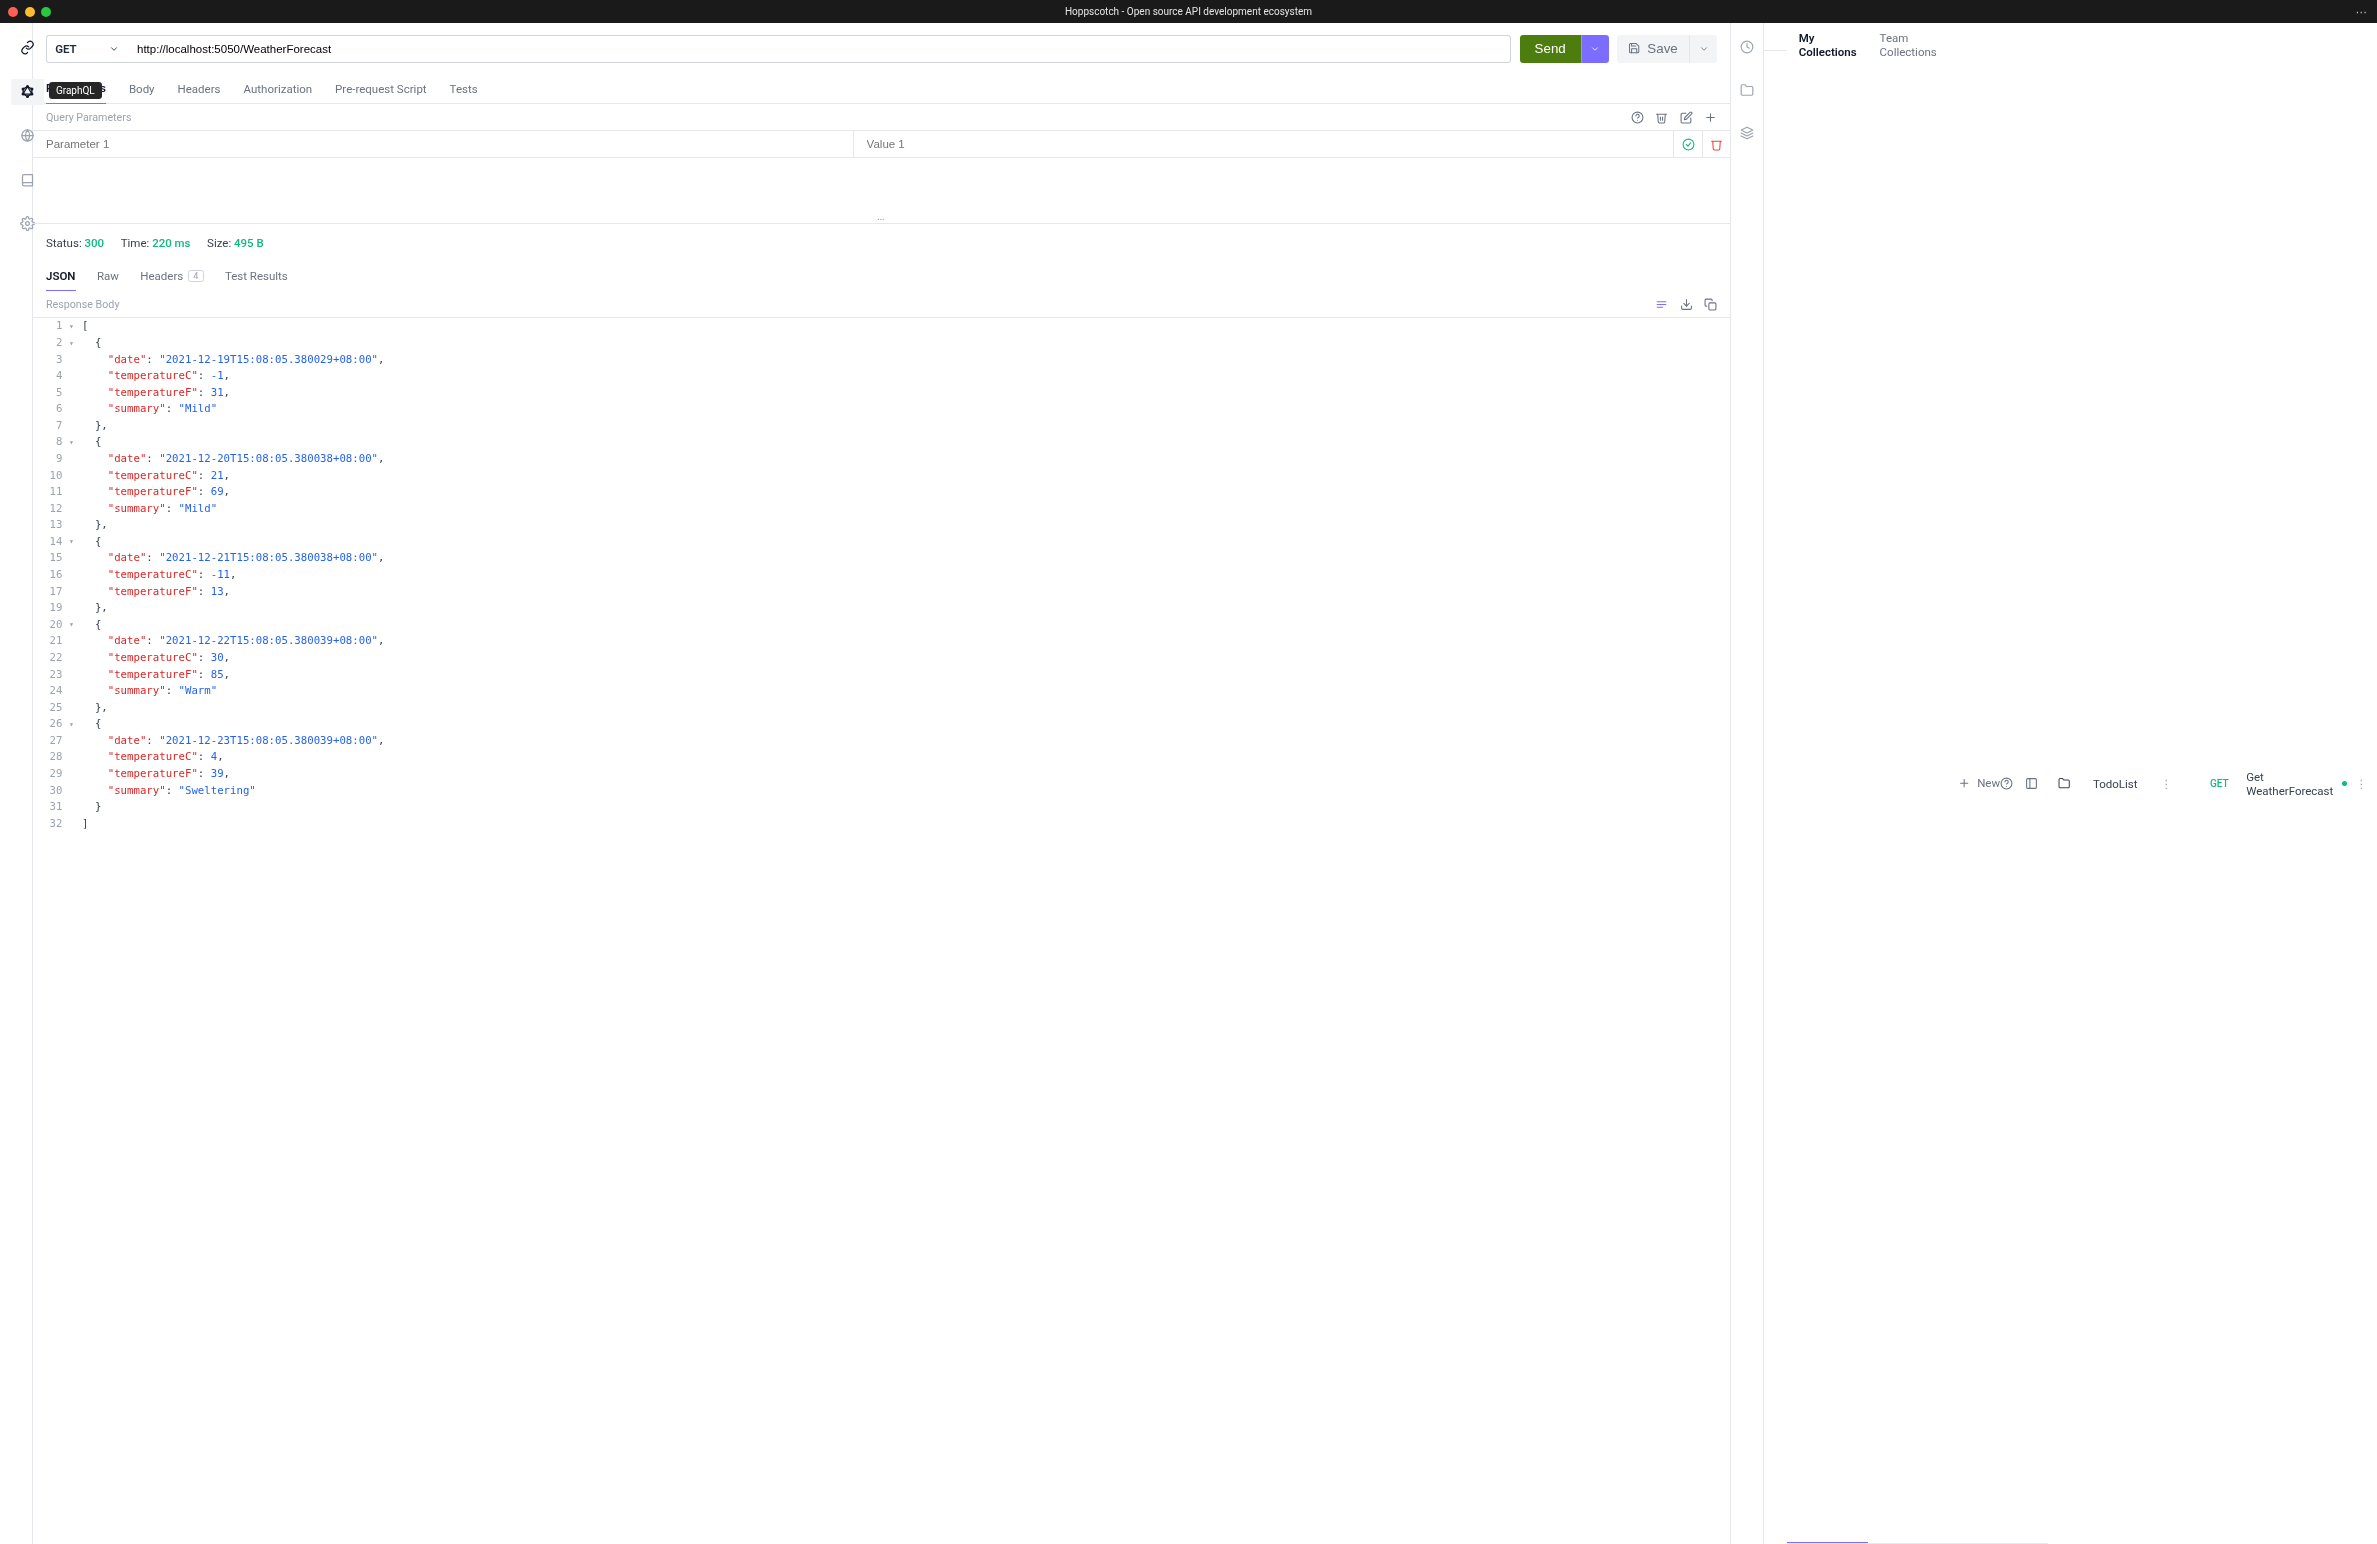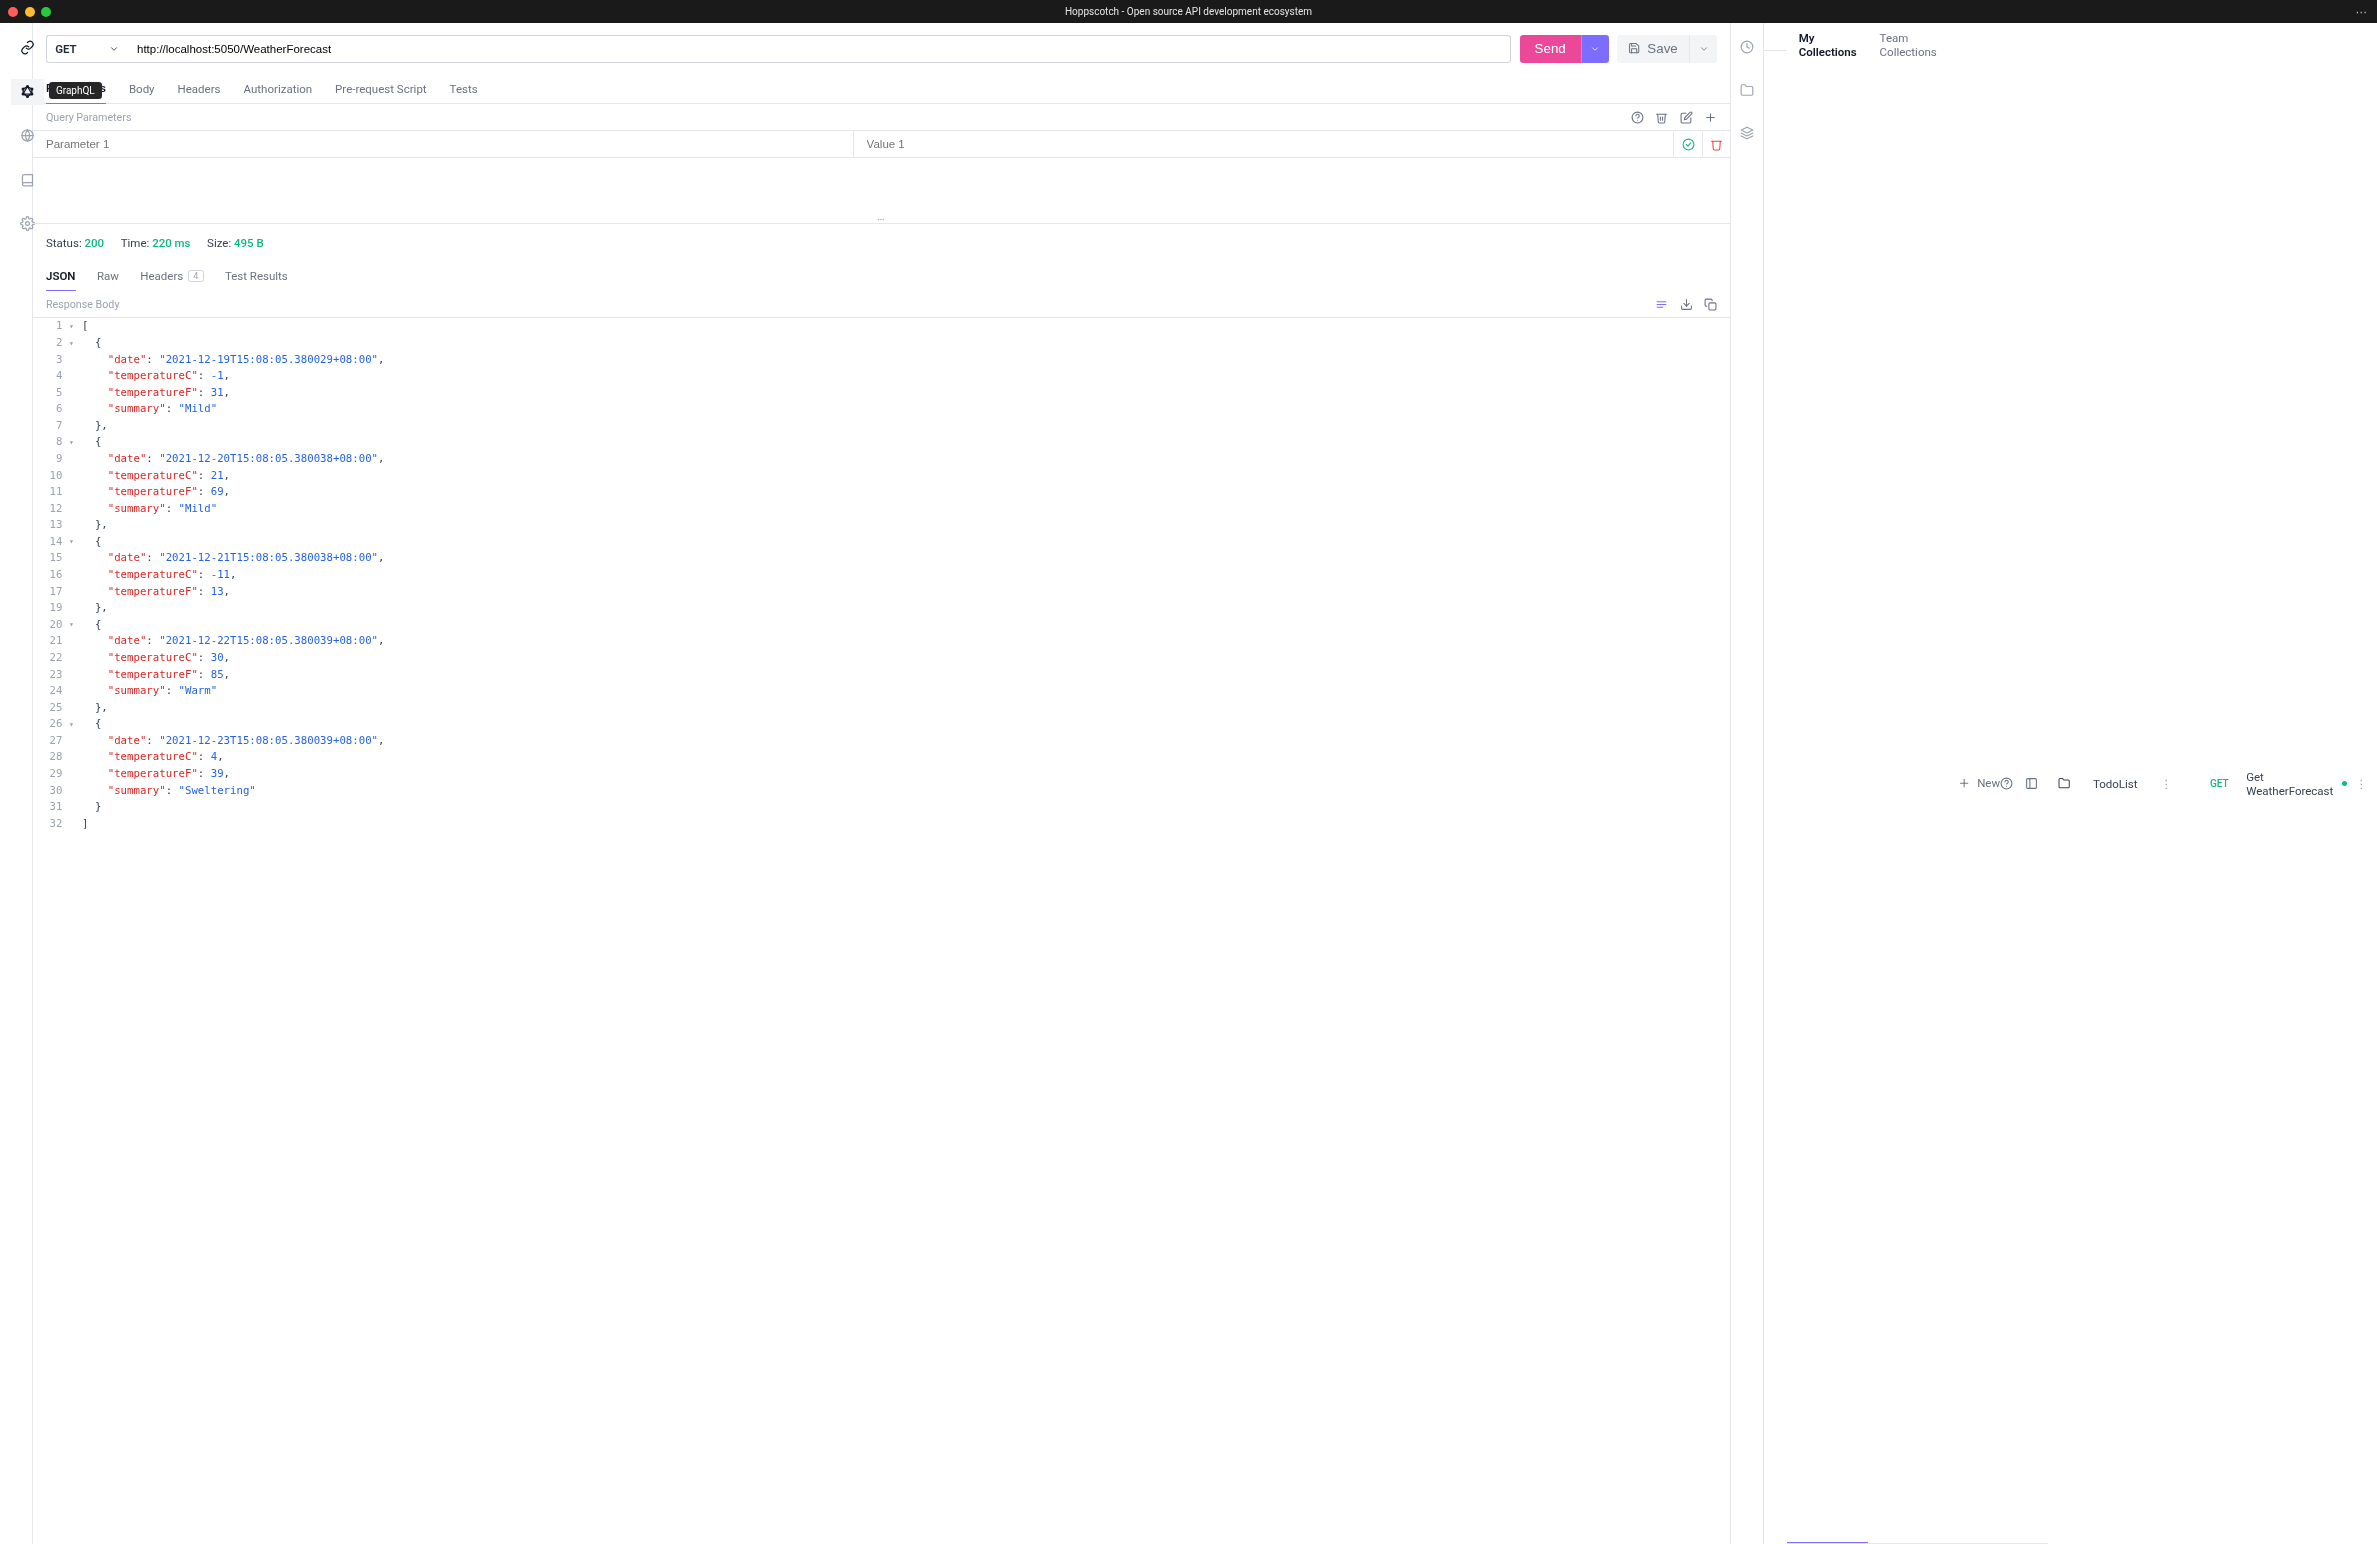--- a/index.html
+++ b/index.html
@@ -24,21 +24,21 @@
 .main { flex:1; display:flex; flex-direction:column; border-right:0.8px solid #e5e7eb; }
 .right-rail { width:33px; border-right:0.8px solid #e5e7eb; display:flex; flex-direction:column; align-items:center; padding-top:11.5px; gap:18px; color:#9ca3af; }
 .right-rail .nav-item { cursor:pointer; display:flex; align-items:center; justify-content:center; width:33px; height:25px;}
 .right-panel { flex:0 0 247px; display:flex; flex-direction:row; }
 
 
 .url-row { display:flex; gap:8.2px; padding:11.5px 13px; align-items:center; }
 .method-select { display:flex; align-items:center; justify-content:space-between; width:81px; height:28px; border:0.8px solid #d1d5db; border-right:none; border-radius:3.3px 0 0 3.3px; padding:0 8.2px; font-weight:600; cursor:pointer; }
 .url-input { flex:1; height:28px; border:0.8px solid #d1d5db; border-left:none; border-radius:0 3.3px 3.3px 0; padding:0 10px; font-size:11.5px; margin-left:-8.2px; }
 .btn { height:28px; display:flex; align-items:center; justify-content:center; border-radius:3.3px; cursor:pointer; font-weight:500; }
-.btn-send { background:#ec4899; color:#fff; padding:0 15px; border:none; display:flex; align-items:center;}
+.btn-send { background:#4d7c0f; color:#fff; padding:0 15px; border:none; display:flex; align-items:center;}
 .btn-send-group{display:flex;}
 .btn-send-dd { background:#7c6cff; width:28px; border-left:0.8px solid rgba(255,255,255,.25); border-radius:0 3.3px 3.3px 0; display:flex; align-items:center; justify-content:center;}
 .btn-send-main{border-radius:3.3px 0 0 3.3px;}
 .btn-save-group{display:flex; gap:0;}
 .btn-save { background:#f3f4f6; color:#6b7280; padding:0 11.5px; border:none; display:flex; align-items:center; gap:6.6px; border-radius:3.3px 0 0 3.3px;}
 .btn-save-dd{ background:#f3f4f6; width:28px; border-left:0.8px solid #e5e7eb; border-radius:0 3.3px 3.3px 0; display:flex; align-items:center; justify-content:center; color:#6b7280;}
 
 
 .tabs { display:flex; gap:23px; padding:0 13px; border-bottom:0.8px solid #e5e7eb; height:30px; align-items:center; font-size:11.5px; }
 .tab { color:#6b7280; cursor:pointer; height:30px; display:flex; align-items:center; }
@@ -247,21 +247,21 @@
             </svg>
           </div>
       </div>
     </div>
 
     <div style="flex:0 0 56px"></div>
     <div class="divider-grip"></div>
 
     <div class="response-area">
       <div class="resp-meta">
-        <span><span class="pre">Status:</span> <span class="val-ok">200</span></span>
+        <span><span class="pre">Status:</span> <span class="val-ok">300</span></span>
         <span><span class="pre">Time:</span> <span class="val-ok">220 ms</span></span>
         <span><span class="pre">Size:</span> <span class="val-ok">495 B</span></span>
       </div>
 
       <div class="resp-tabs">
         <div class="resp-tab active">JSON</div>
         <div class="resp-tab">Raw</div>
         <div class="resp-tab">
             <span>Headers</span>
             <span class="badge-count">4</span>

